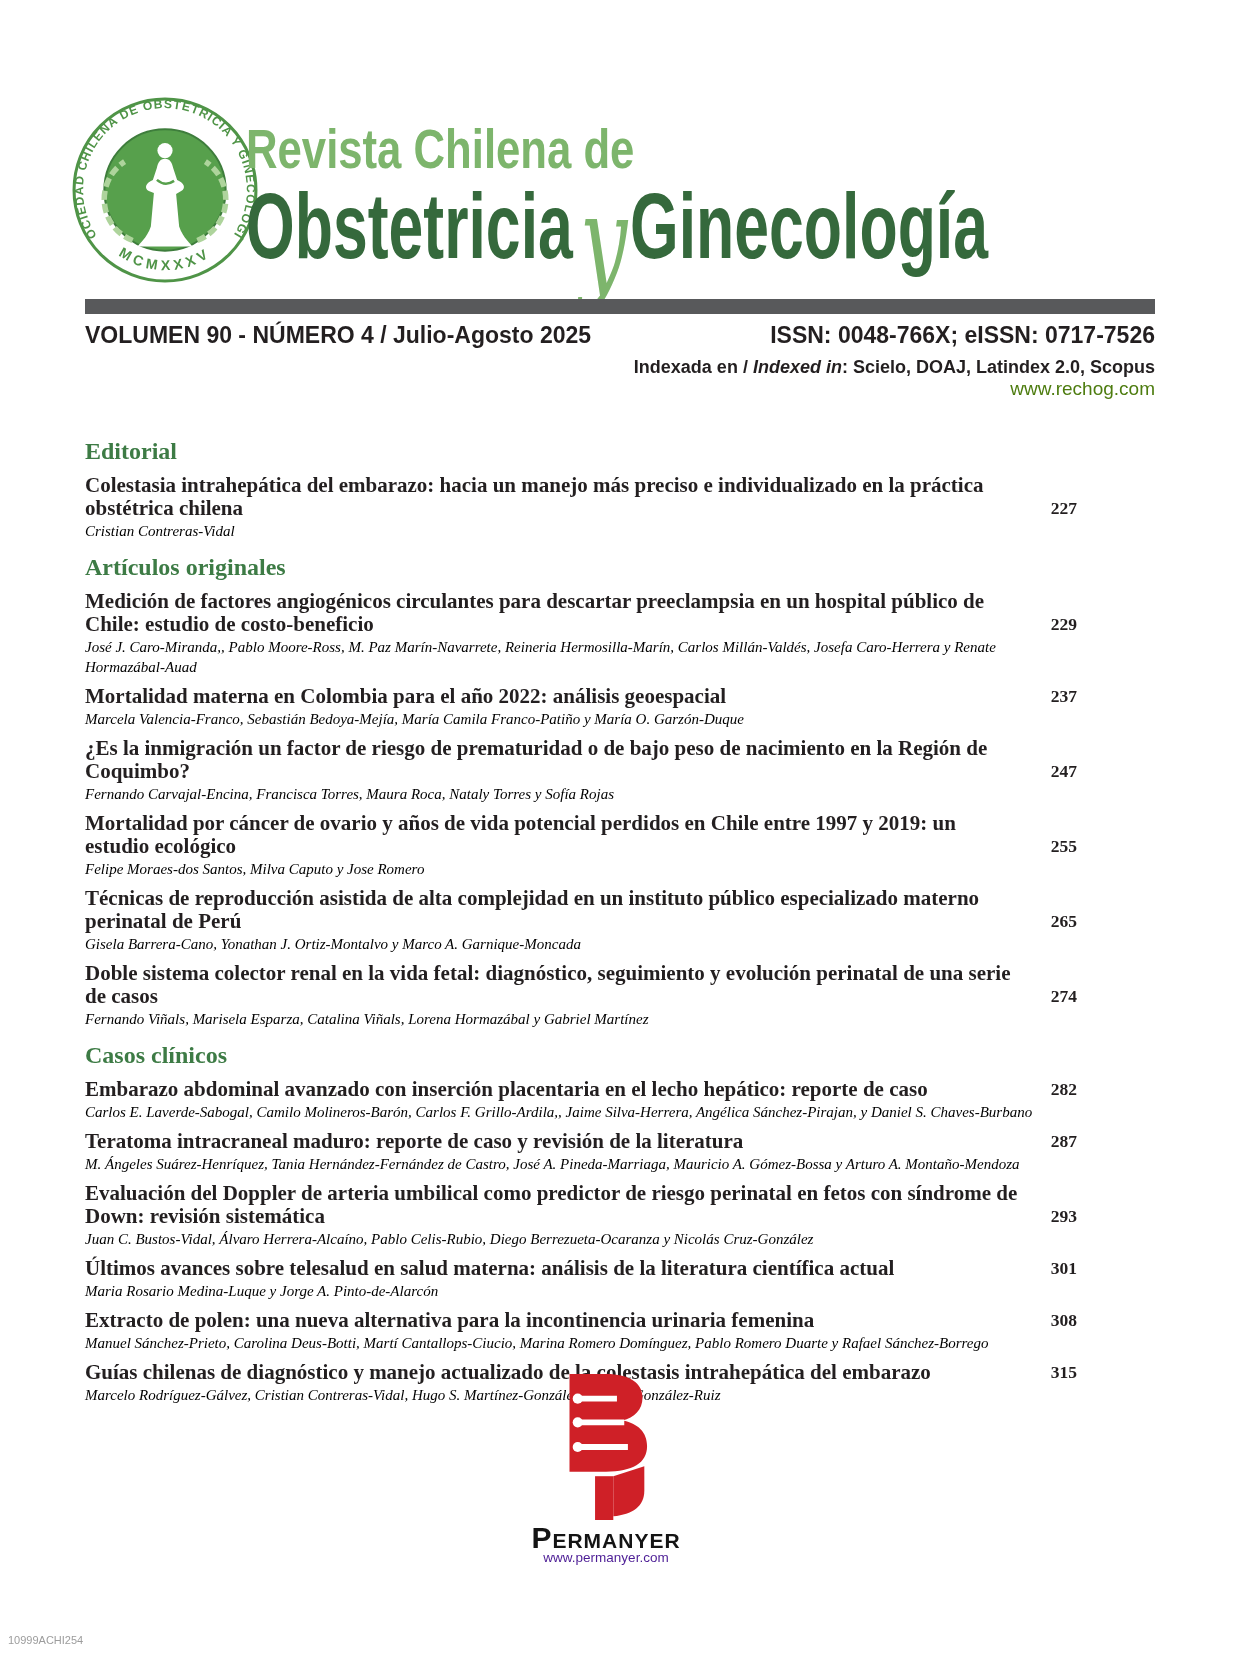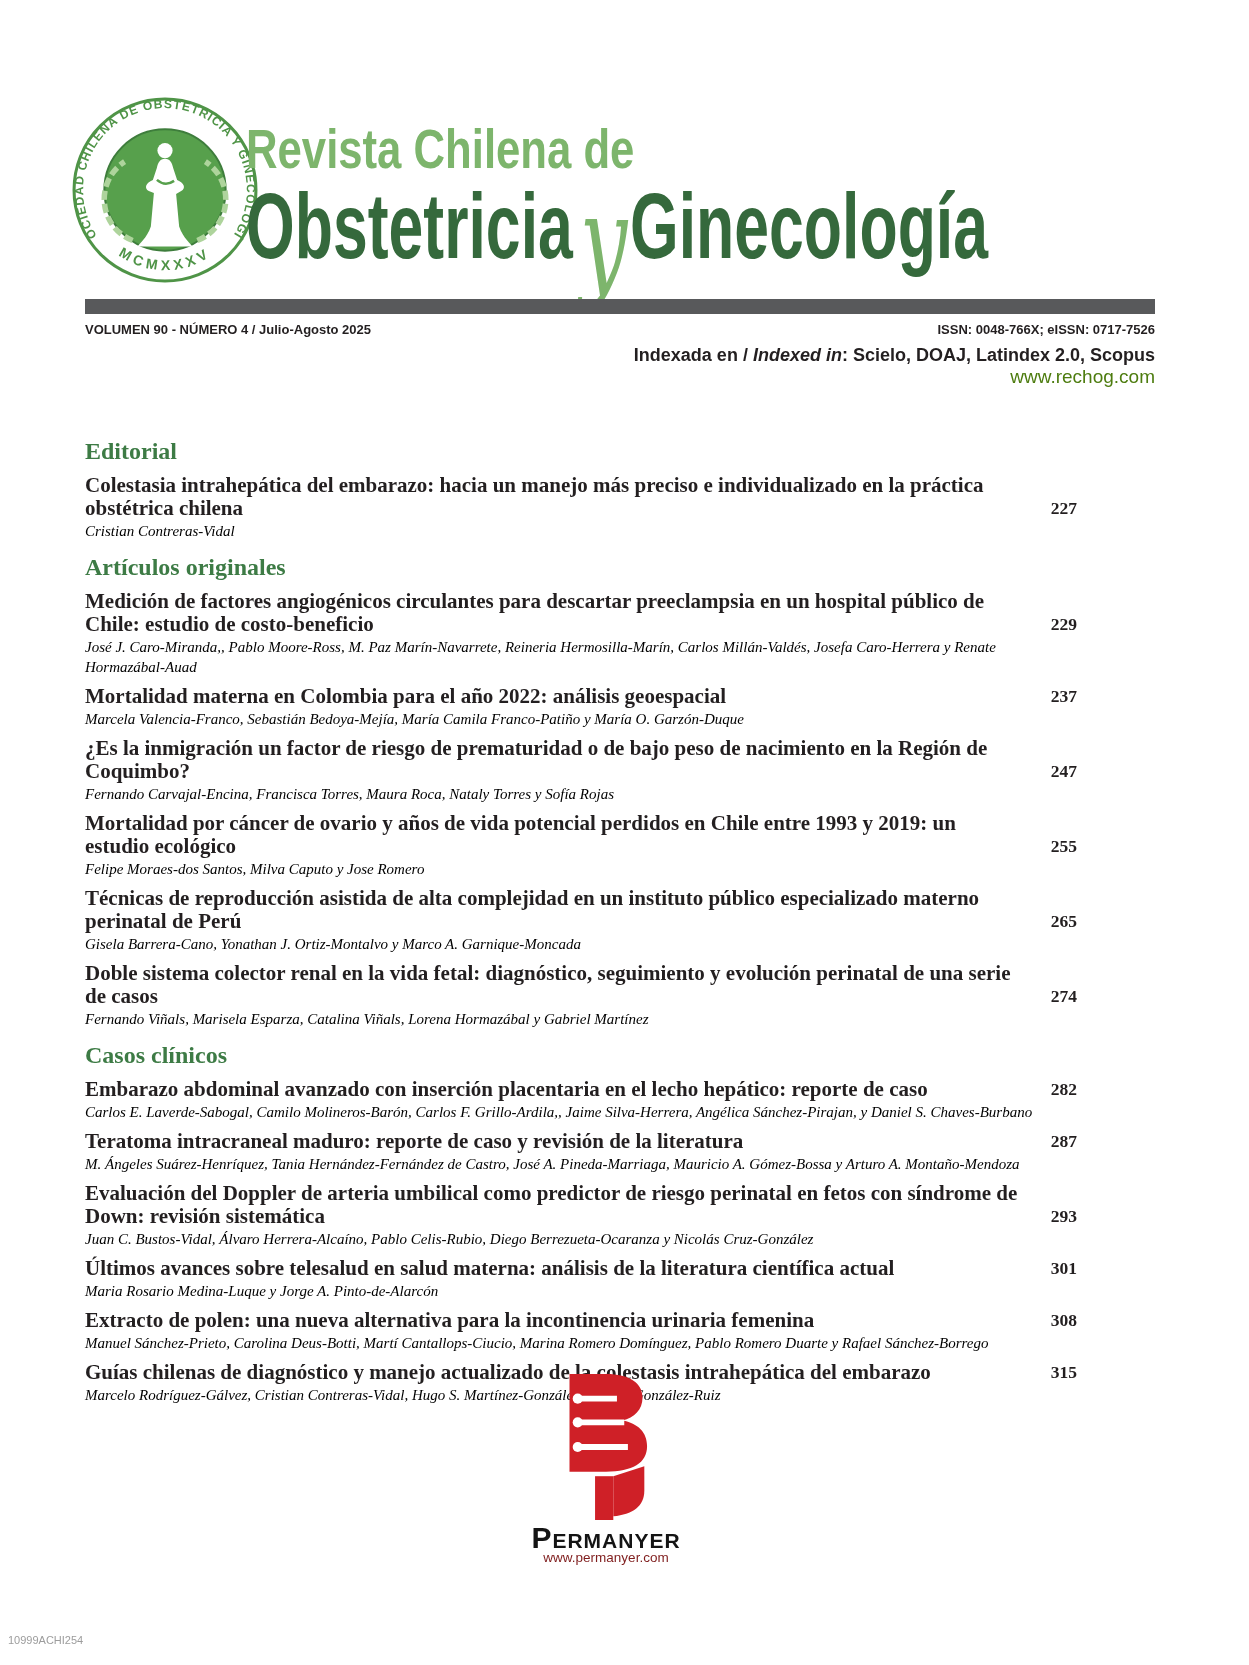--- a/index.html
+++ b/index.html
@@ -14,42 +14,42 @@
   .title-line2{font-weight:bold;font-size:92px;line-height:92px;color:#35693c;
                white-space:nowrap;transform:scaleX(0.68);transform-origin:0 0;margin-top:2px;}
   .title-line2 .amp{font-family:"DejaVu Serif",serif;font-style:italic;font-weight:normal;
                font-size:124px;color:#7db56c;position:relative;top:26px;margin:0 4px 0 10px;
                display:inline-block;line-height:0;}
 
   .rule-bar{position:absolute;left:85px;top:299px;width:1070px;height:15px;background:#58595b;}
 
   .issue-meta{position:absolute;left:85px;top:322px;width:1070px;}
   .issue-row1{display:flex;justify-content:space-between;align-items:baseline;
-              font-weight:bold;font-size:13px;}
+              font-weight:bold;font-size:23px;}
   .indexed{text-align:right;font-weight:bold;font-size:18px;margin-top:8px;}
   .indexed .it{font-style:italic;margin-top:42px;}
   .website{text-align:right;font-weight:normal;font-size:19px;color:#4d7c0f;}
 
   
   .toc{position:absolute;left:85px;top:437px;width:992px;font-family:Liberation Serif, serif;}
   .section-heading{color:#3d7b45;font-size:24px;line-height:28px;font-weight:bold;
                    margin:12px 0 9px 0;}
   .section-heading:first-child{margin-top:0;}
   .article{margin-bottom:8px;}
   .article-head{display:flex;align-items:flex-end;}
   .article-title{flex:1;font-weight:bold;font-size:21px;line-height:23px;padding-right:10px;}
   .article-page{width:46px;text-align:right;font-weight:bold;font-size:17.5px;line-height:23px;}
   .article-authors{font-style:italic;font-size:15px;line-height:20px;color:#000000;margin-top:1px;}
 
   
   .footer{position:absolute;left:0;top:1374px;width:1212px;text-align:center;}
   .permanyer-logo{width:94px;height:146px;display:inline-block;}
   .publisher{font-weight:bold;font-variant:small-caps;letter-spacing:1px;
              font-size:30px;line-height:24px;color:#141414;margin-top:2px;}
-  .publisher-url{font-size:13.5px;line-height:16px;color:#7f1d1d;}
+  .publisher-url{font-size:13.5px;line-height:16px;color:#4c1d95;}
   .print-code{position:absolute;left:8px;top:1634px;font-size:11px;color:#9c9c9c;}
 </style>
 </head>
 <body>
 
 <div class="page">
 
   <svg class="seal" viewBox="0 0 188 188">
     <defs>
       <path id="sealTop" d="M 27,139.5 A 81,81 0 1 1 161,139.5" fill="none"></path>
@@ -123,21 +123,21 @@
     <div class="article">
       <div class="article-head">
         <div class="article-title">¿Es la inmigración un factor de riesgo de prematuridad o de bajo peso de nacimiento en la Región de Coquimbo?</div>
         <div class="article-page">247</div>
       </div>
       <div class="article-authors">Fernando Carvajal-Encina, Francisca Torres, Maura Roca, Nataly Torres y Sofía Rojas</div>
     </div>
 
     <div class="article">
       <div class="article-head">
-        <div class="article-title">Mortalidad por cáncer de ovario y años de vida potencial perdidos en Chile entre 1993 y 2019: un estudio ecológico</div>
+        <div class="article-title">Mortalidad por cáncer de ovario y años de vida potencial perdidos en Chile entre 1997 y 2019: un estudio ecológico</div>
         <div class="article-page">255</div>
       </div>
       <div class="article-authors">Felipe Moraes-dos Santos, Milva Caputo y Jose Romero</div>
     </div>
 
     <div class="article">
       <div class="article-head">
         <div class="article-title">Técnicas de reproducción asistida de alta complejidad en un instituto público especializado materno perinatal de Perú</div>
         <div class="article-page">265</div>
       </div>

